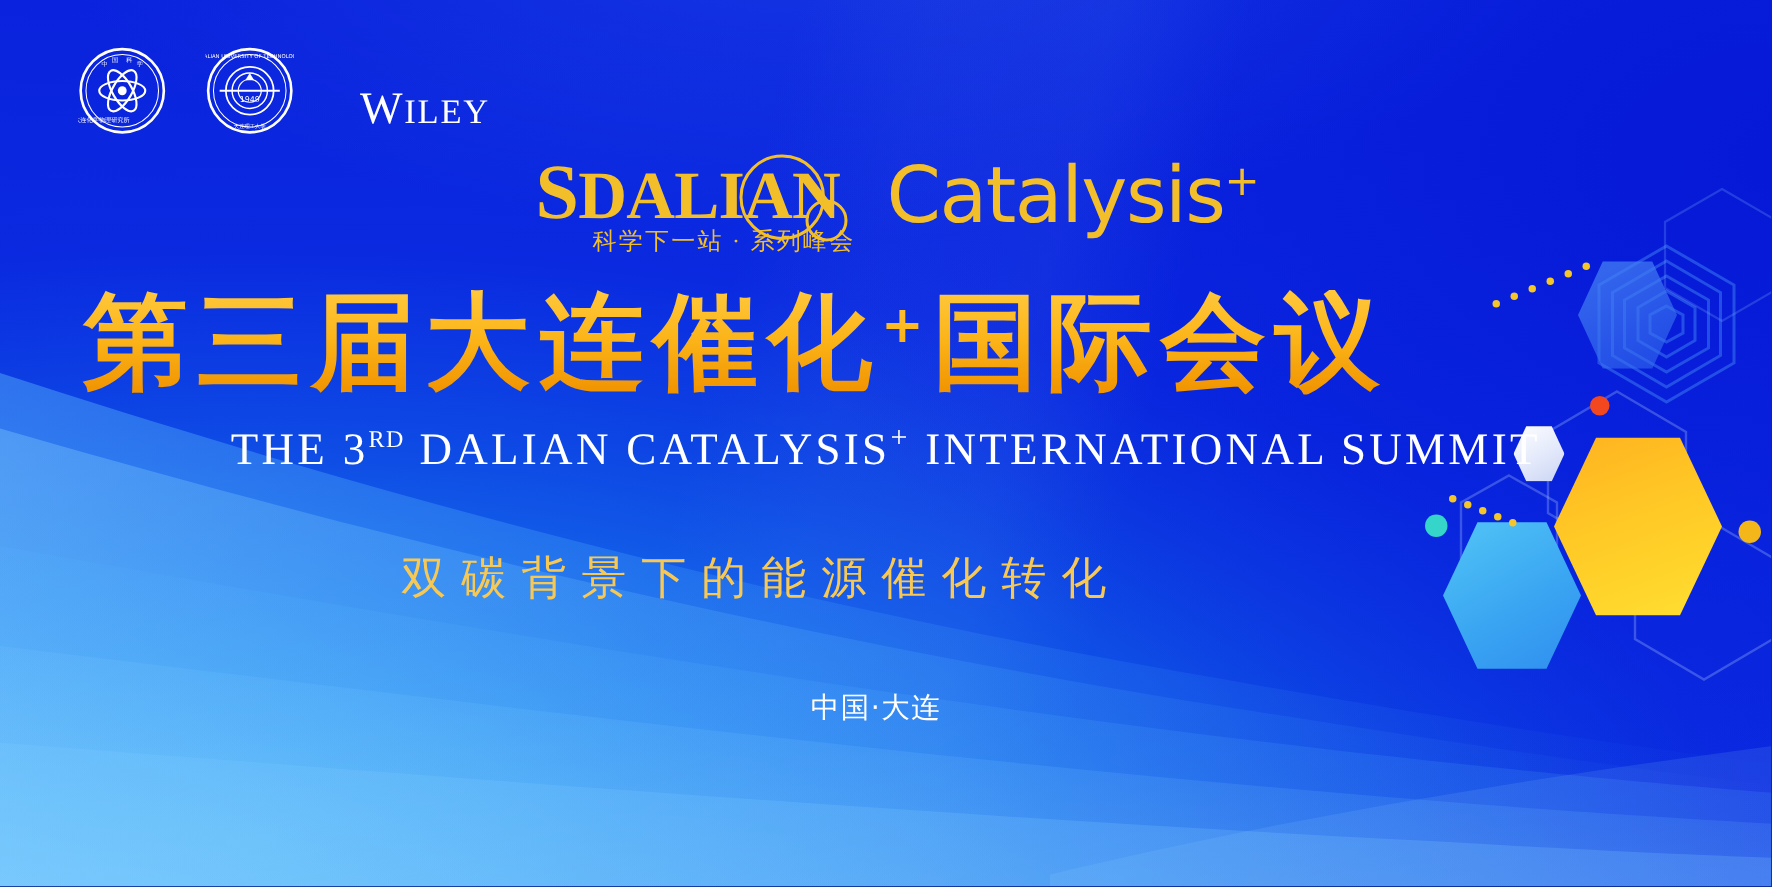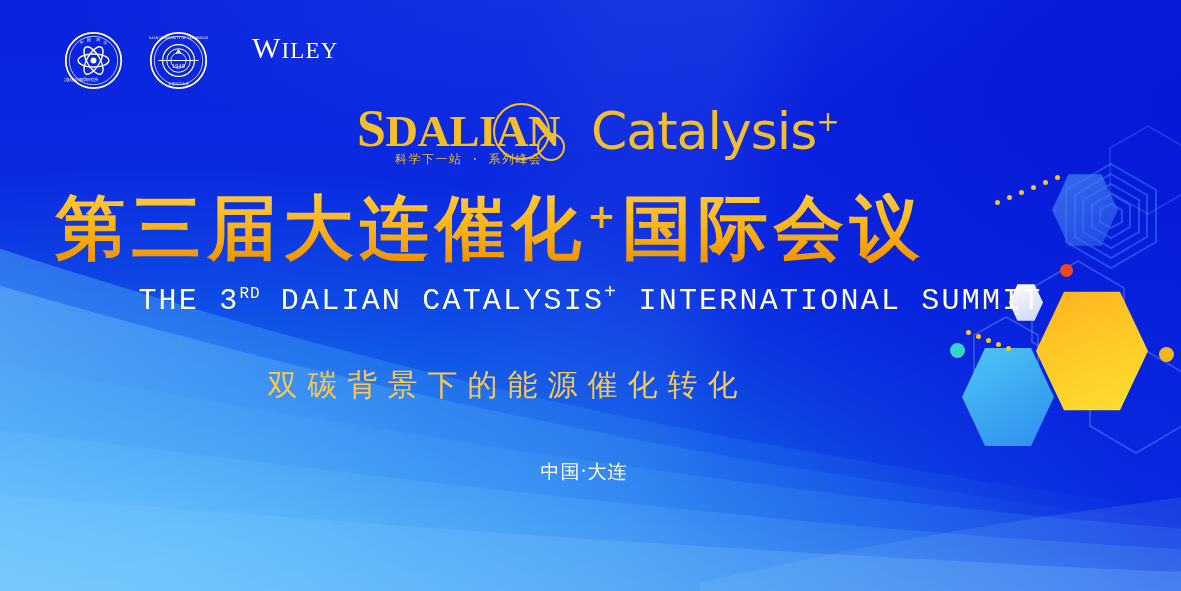--- a/index.html
+++ b/index.html
@@ -67,21 +67,21 @@
 
   .dot{ position:absolute; border-radius:50%; }
   .dot-red{ left:1060px; top:264px; width:13px; height:13px; background:#f2471f; }
   .dot-teal{ left:950px; top:343px; width:15px; height:15px; background:#35d6c9; }
   .dot-gold{ left:1159px; top:347px; width:15px; height:15px; background:#f4b719; }
 
   .dots-line{ position:absolute; }
   .dots-line i{ position:absolute; display:block; border-radius:50%; }
 
   
-  .logos{ position:absolute; left:64px; top:31px; display:flex; align-items:flex-start; gap:26px; }
+  .logos{ position:absolute; left:52px; top:31px; display:flex; align-items:flex-end; gap:26px; }
   .seal{ width:59px; height:59px; }
   .wiley{
     font-family:"Liberation Serif", serif;
     color:#ffffff; font-size:30px; letter-spacing:1.2px;
     margin-left:18px; white-space:nowrap;
   }
   .wiley .cap{ font-size:30px; }
   .wiley .sm{ font-size:23px; }
 
   
@@ -91,23 +91,23 @@
   .scinext .word{
     position:absolute; left:0; top:2px;
     color:#f2bf2a; font-size:45px; font-weight:bold;
     font-family:"Liberation Serif", serif;
     letter-spacing:-0.5px; white-space:nowrap;
     line-height:1;
   }
   .scinext .word .big{ font-size:52px; }
   .scinext .cn{
     position:absolute; left:38px; top:50px;
-    color:#f2bf2a; font-size:12px; letter-spacing:1.5px;
+    color:#f2bf2a; font-size:16px; letter-spacing:1.5px;
     white-space:nowrap;
-    font-family:Liberation Mono, monospace;
+    font-family:Liberation Serif, serif;
   }
   .scinext .ring-a{
     position:absolute; left:136px; top:2px; width:57px; height:57px;
     border:2.5px solid #f2bf2a; border-radius:50%;
   }
   .scinext .ring-b{
     position:absolute; left:180px; top:32px; width:28px; height:28px;
     border:2.5px solid #f2bf2a; border-radius:50%;
   }
 
@@ -134,21 +134,21 @@
     text-shadow:none;
     white-space:nowrap;
   }
   .cn-title .plus{ font-size:34px; vertical-align:super; }
 
   .en-title{
     position:absolute; left:0; top:281px; width:1181px;
     text-align:center;
     color:#ffffff; font-size:30px; font-weight:500;
     letter-spacing:2.2px; white-space:nowrap;
-    font-family:Liberation Mono, monospace;
+    font-family:Liberation Serif, serif;
   }
   .en-title .sup{ font-size:16px; vertical-align:super; letter-spacing:1px; }
   .en-title .plus{ font-size:20px; vertical-align:super; }
 
   .theme{
     position:absolute; left:0; top:365px; width:1005px;
     text-align:center;
     color:#f7c954; font-size:30px;
     letter-spacing:10px; white-space:nowrap;
     font-family:"DejaVu Sans", sans-serif;

